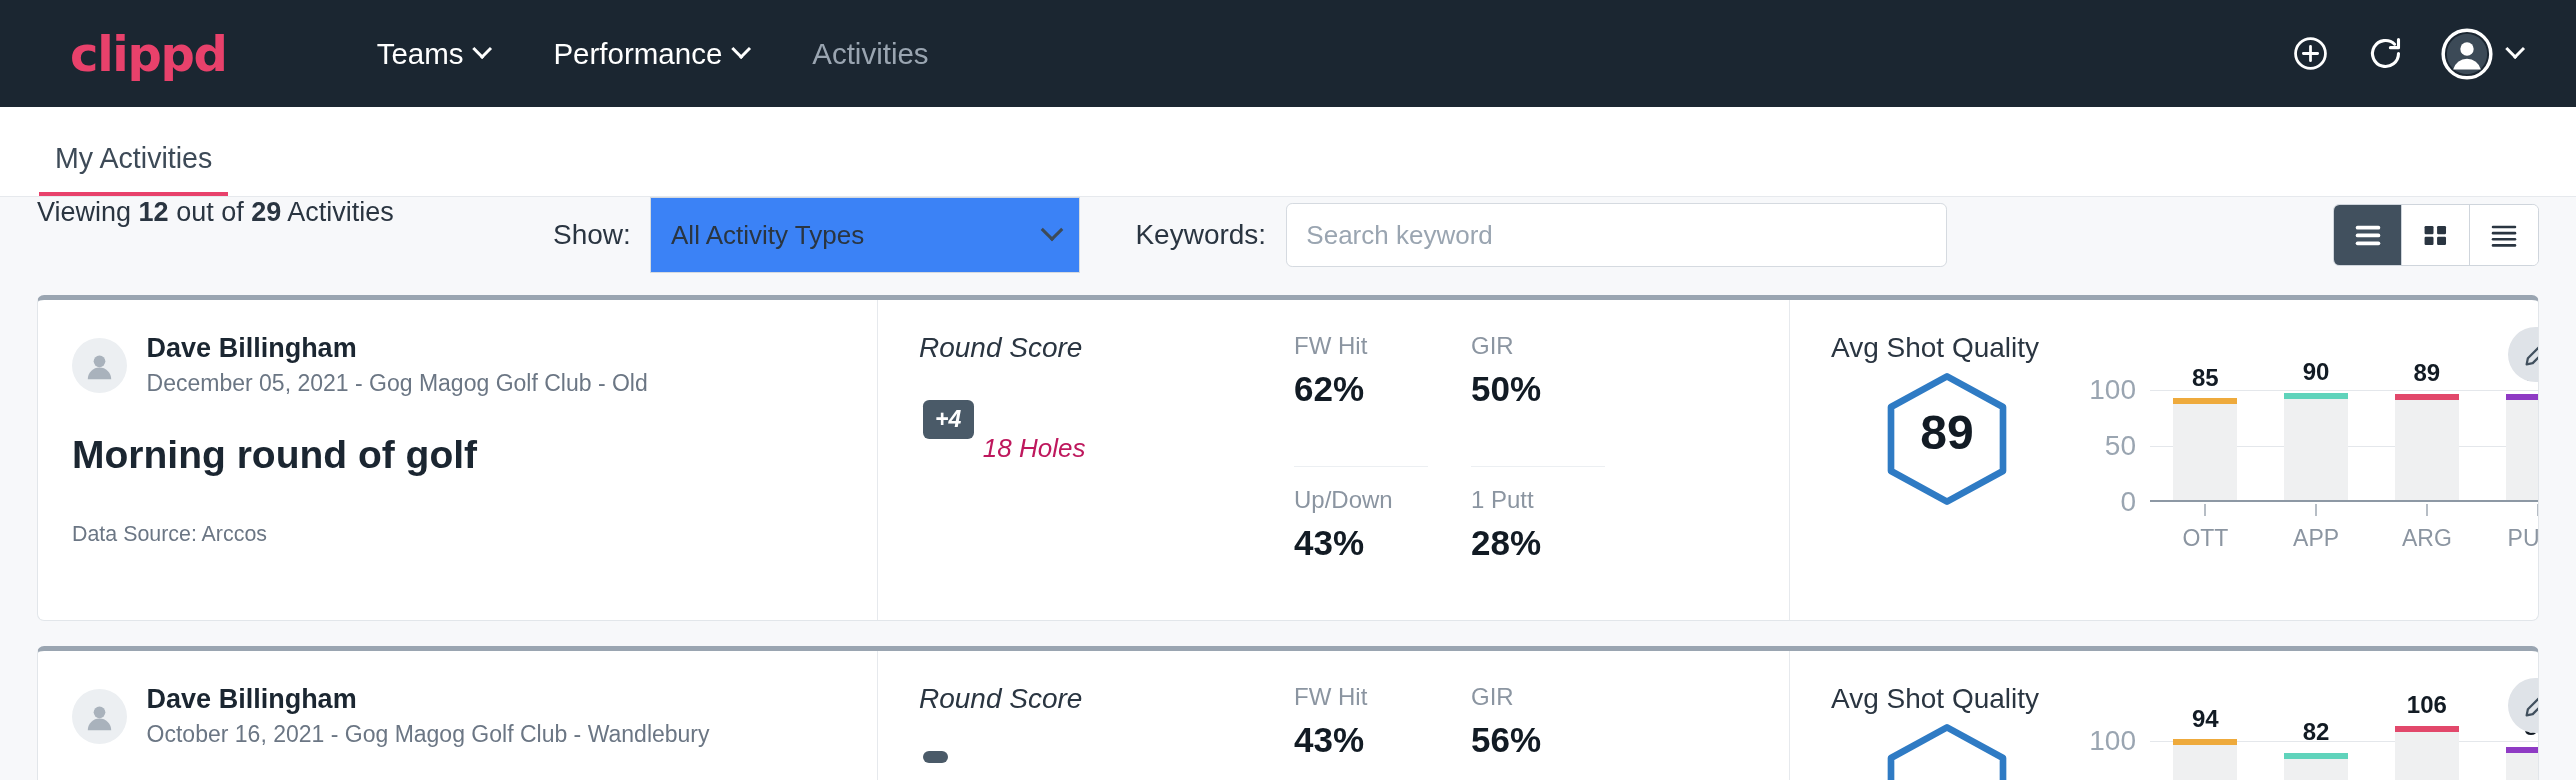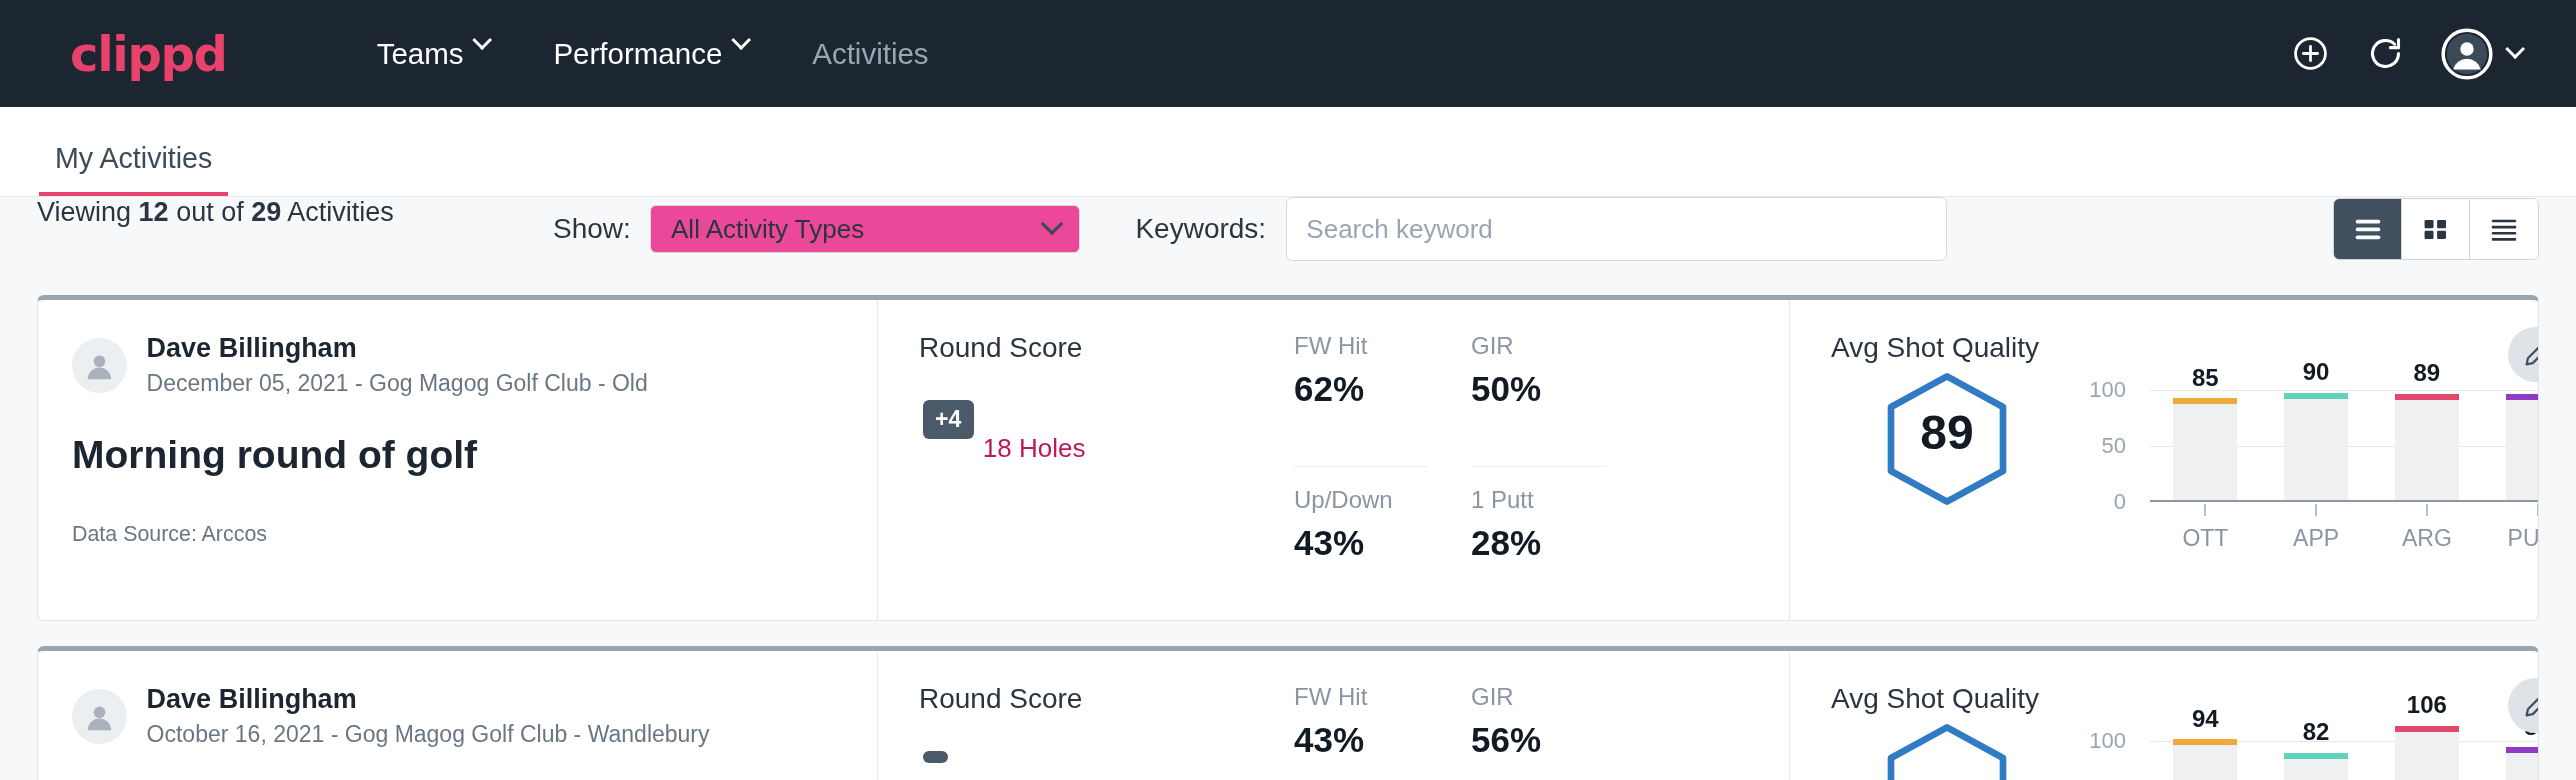--- a/index.html
+++ b/index.html
@@ -23,21 +23,21 @@
     font-size: 48px;
     font-weight: 700;
     color: #e8416b;
     letter-spacing: -1.3px;
     margin-right: 118px;
     line-height: 1;
     font-family: "DejaVu Sans", sans-serif;
   }
   .navitems { display: flex; align-items: center; gap: 0; }
   .navitem {
-    display: flex; align-items: flex-start; gap: 11.6px;
+    display: flex; align-items: center; gap: 11.6px;
     color: #ffffff;
     font-size: 29.5px;
     padding: 0 32px;
     cursor: pointer;
     white-space: nowrap;
   }
   .navitem.dim { color: #9aa5b1; }
   .caret-dn {
     display: inline-block;
     width: 14.3px; height: 14.3px;
@@ -92,24 +92,24 @@
   }
   .viewing b { font-weight: 700; }
   .filter-right {
     position: absolute;
     left: 516px; right: 0;
     display: flex; align-items: center;
   }
   .lbl { font-size: 28px; color: #2a3541; white-space: nowrap; }
   .select {
     margin-left: 19.6px;
-    width: 430px; height: 48px;
-    background: #ec4899;
+    width: 430px; height: 76px;
+    background: #3b82f6;
     border: 0.9px solid #d5dae0;
-    border-radius: 6px;
+    border-radius: 0;
     display: flex; align-items: center;
     padding: 0 19.6px;
     font-size: 26px;
     color: #2a3541;
     cursor: pointer;
     position: relative;
   }
   .select .chev {
     margin-left: auto;
     width: 16px; height: 16px;
@@ -174,21 +174,21 @@
   .who-sub { font-size: 23px; color: #6b7684; line-height: 1.35; margin-top: 1.8px; }
   .card-title { font-size: 39px; font-weight: 700; color: #1b2631; margin-top: 34px; }
   .card-src { font-size: 21.4px; color: #6b7684; margin-top: 45px; }
 
   .card-mid {
     width: 912px; flex: none;
     border-left: 0.9px solid #e6e9ed;
     padding: 32px 0 0 41px;
     display: flex;
   }
-  .rs-block { width: 375px; }
+  .rs-block { width: 375px; font-style: italic; }
   .rs-title { font-size: 28px; color: #2a3541; }
   .rs-row { display: flex; align-items: flex-end; margin-top: 10.7px; }
   .rs-score {
     font-size: 105px; font-weight: 700; color: #121b24; line-height: 0.92;
     letter-spacing: -2.7px;
   }
   .rs-badge {
     background: #4a5a68; color: #fff;
     font-size: 23px; font-weight: 700;
     border-radius: 6.2px;
@@ -219,22 +219,22 @@
   .hexnum {
     position: absolute; top: 0; left: 0; width: 100%; height: 134px;
     display: flex; align-items: center; justify-content: center;
     font-size: 48px; font-weight: 700; color: #121b24;
   }
 
   
   .chart { margin-left: 30px; margin-top: 7.1px; position: relative; width: 500px; height: 179px; }
   .chart-yaxis { position: absolute; left: 0; top: 0; width: 52px; height: 129px; }
   .ytick {
-    position: absolute; right: 19px;
-    font-size: 22px; color: #9aa5b1; transform: translateY(-50%);
+    position: absolute; right: 9px;
+    font-size: 28px; color: #9aa5b1; transform: translateY(-50%);
   }
   .plot { position: absolute; left: 57px; right: 0; top: 0; height: 129px; }
   .gridline { position: absolute; left: 0; right: 0; height: 0.9px; background: #e4e7eb; }
   .baseline { position: absolute; left: 0; right: 0; bottom: 0; height: 1.8px; background: #8d98a4; }
   .bars { position: absolute; left: 0; right: 0; bottom: 1.8px; top: 0; display: flex; justify-content: space-around; align-items: flex-end; }
   .barcol { width: 64px; position: relative; height: 100%; display: flex; flex-direction: column; justify-content: flex-end; }
   .bar { background: #eff0f1; width: 100%; position: relative; }
   .barcap { position: absolute; top: -6.2px; left: 0; right: 0; height: 6.2px; }
   .barval {
     position: absolute; left: 0; right: 0; text-align: center;

